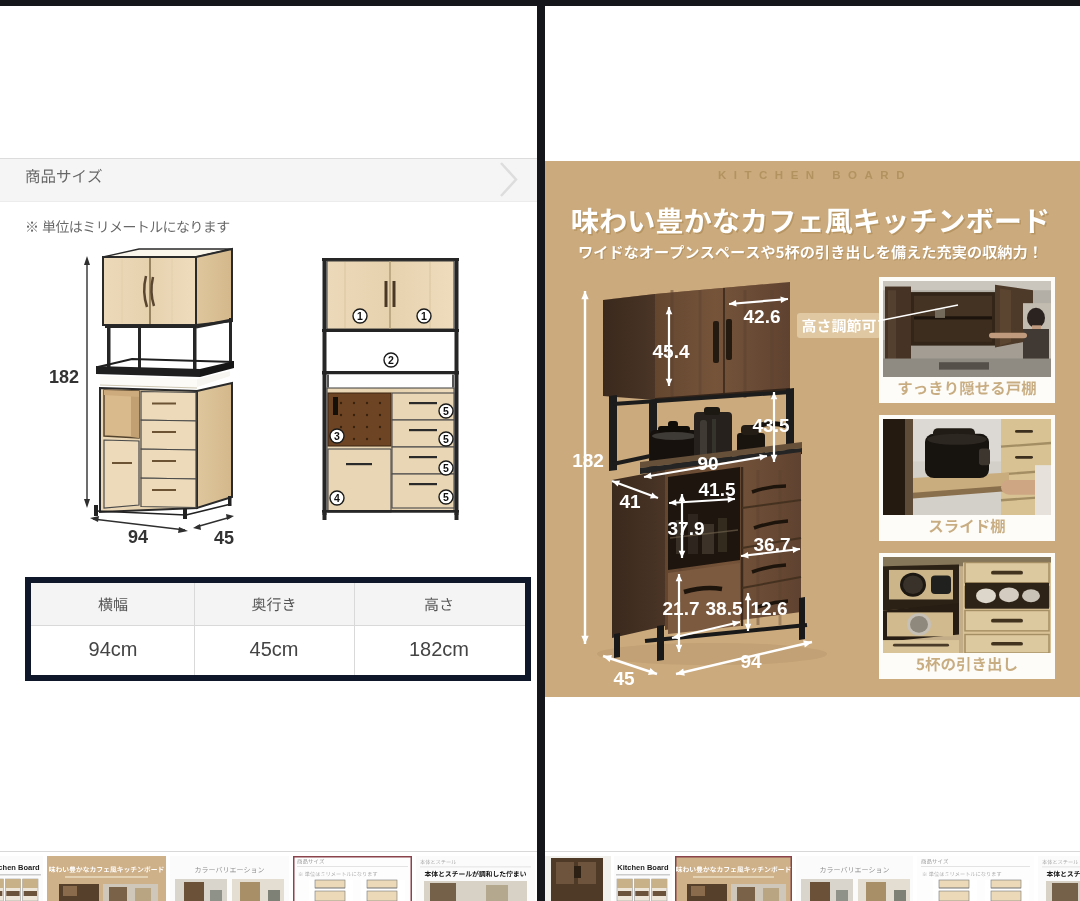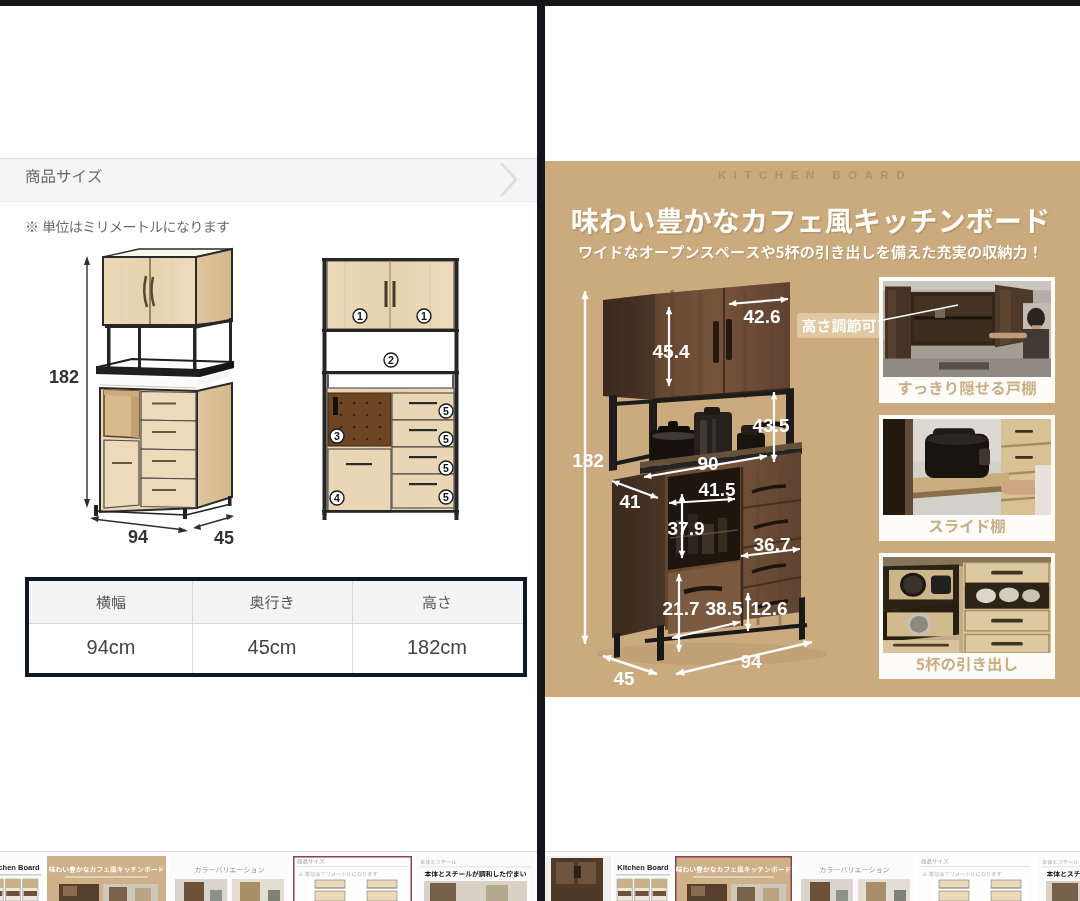--- a/index.html
+++ b/index.html
@@ -134,21 +134,21 @@
       <text x="337" y="501.5" font-size="10.5" font-weight="bold" fill="#111" text-anchor="middle" font-family="Liberation Sans, sans-serif">4</text>
       <circle cx="446" cy="411" r="7.0" fill="#fff" stroke="#1a1a1a" stroke-width="1.4"></circle>
       <text x="446" y="414.5" font-size="10.5" font-weight="bold" fill="#111" text-anchor="middle" font-family="Liberation Sans, sans-serif">5</text>
       <circle cx="446" cy="439" r="7.0" fill="#fff" stroke="#1a1a1a" stroke-width="1.4"></circle>
       <text x="446" y="442.5" font-size="10.5" font-weight="bold" fill="#111" text-anchor="middle" font-family="Liberation Sans, sans-serif">5</text>
       <circle cx="446" cy="468" r="7.0" fill="#fff" stroke="#1a1a1a" stroke-width="1.4"></circle>
       <text x="446" y="471.5" font-size="10.5" font-weight="bold" fill="#111" text-anchor="middle" font-family="Liberation Sans, sans-serif">5</text>
       <circle cx="446" cy="497" r="7.0" fill="#fff" stroke="#1a1a1a" stroke-width="1.4"></circle>
       <text x="446" y="500.5" font-size="10.5" font-weight="bold" fill="#111" text-anchor="middle" font-family="Liberation Sans, sans-serif">5</text>
     </svg>
-    <div class="abs" style="left:25px;top:571px;width:494px;height:92px;border:4px solid #0f172a">
+    <div class="abs" style="left:25px;top:571px;width:494px;height:92px;border:6px solid #0f172a">
       <div class="abs" style="left:0;top:0;width:494px;height:42px;background:#f4f4f4;border-bottom:1px solid #d9d9d9"></div>
       <div class="abs" style="left:163px;top:0;width:1px;height:92px;background:#d9d9d9"></div>
       <div class="abs" style="left:323px;top:0;width:1px;height:92px;background:#d9d9d9"></div>
       <svg class="abs" style="left:0;top:0" width="494" height="92" viewBox="0 0 494 92">
         <path transform="translate(67.0,27.0)" d="M8.2 -1.3C7.5 -0.7 6.2 0.0 5.1 0.4C5.3 0.6 5.7 1.0 5.9 1.2C6.9 0.8 8.3 0.0 9.2 -0.7ZM10.8 -0.6C11.8 -0.1 13.1 0.7 13.7 1.2L14.6 0.5C13.9 0.0 12.6 -0.8 11.7 -1.3ZM2.9 -12.6V-9.4H0.8V-8.3H2.8C2.3 -6.3 1.3 -3.9 0.4 -2.6C0.6 -2.4 0.9 -1.9 1.0 -1.6C1.7 -2.6 2.4 -4.2 2.9 -5.8V1.2H3.9V-5.9C4.4 -5.2 4.9 -4.2 5.1 -3.7L5.7 -4.6C5.5 -5.0 4.3 -6.7 3.9 -7.2V-8.3H5.5V-7.8H9.4V-6.7H6.2V-1.6H13.8V-6.7H10.4V-7.8H14.4V-8.8H12.2V-10.3H14.1V-11.2H12.2V-12.6H11.2V-11.2H8.8V-12.6H7.7V-11.2H6.0V-10.3H7.7V-8.8H5.7V-9.4H3.9V-12.6ZM8.8 -8.8V-10.3H11.2V-8.8ZM7.2 -3.8H9.4V-2.5H7.2ZM10.4 -3.8H12.8V-2.5H10.4ZM7.2 -5.9H9.4V-4.6H7.2ZM10.4 -5.9H12.8V-4.6H10.4Z M21.5 -11.8V-10.9H29.3V-11.8ZM23.2 -8.9H27.5V-7.2H23.2ZM22.2 -9.8V-6.3H28.5V-9.8ZM16.0 -9.8V-1.9H16.9V-8.7H18.0V1.2H18.9V-8.7H20.1V-3.2C20.1 -3.0 20.1 -3.0 20.0 -3.0C19.8 -3.0 19.6 -3.0 19.2 -3.0C19.4 -2.7 19.5 -2.3 19.5 -2.0C20.0 -2.0 20.4 -2.1 20.6 -2.2C20.9 -2.4 21.0 -2.7 21.0 -3.1V-9.8H18.9V-12.6H18.0V-9.8ZM22.6 -1.8H24.7V-0.2H22.6ZM28.0 -1.8V-0.2H25.7V-1.8ZM22.6 -2.7V-4.2H24.7V-2.7ZM28.0 -2.7H25.7V-4.2H28.0ZM21.6 -5.1V1.2H22.6V0.7H28.0V1.2H29.1V-5.1Z" fill="#555"></path>
         <path transform="translate(220.5,27.0)" d="M9.6 -9.8C9.4 -9.3 8.9 -8.6 8.6 -8.2L9.2 -7.9C9.6 -8.3 10.0 -8.9 10.4 -9.4ZM4.5 -9.4C4.9 -8.9 5.4 -8.3 5.5 -7.8L6.2 -8.2C6.1 -8.7 5.6 -9.3 5.2 -9.8ZM7.0 -12.6C6.9 -12.2 6.7 -11.7 6.6 -11.2H2.4V-3.6H0.8V-2.6H6.2C5.5 -1.2 4.0 -0.2 0.6 0.3C0.8 0.5 1.0 0.9 1.1 1.2C5.1 0.6 6.7 -0.6 7.5 -2.6H7.5C8.6 -0.3 10.5 0.8 13.8 1.2C13.9 0.9 14.2 0.4 14.5 0.2C11.6 -0.1 9.7 -0.9 8.7 -2.6H14.1V-3.6H12.6V-11.2H7.7L8.2 -12.5ZM6.8 -4.5C6.8 -4.2 6.7 -3.9 6.6 -3.6H3.4V-10.3H11.6V-3.6H7.8C7.9 -3.9 7.9 -4.2 8.0 -4.5ZM7.0 -9.9V-7.8H4.1V-7.0H6.3C5.6 -6.2 4.7 -5.5 3.8 -5.1C4.0 -5.0 4.3 -4.6 4.4 -4.4C5.3 -4.9 6.3 -5.8 7.0 -6.7V-4.8H7.9V-6.4C8.8 -5.9 9.7 -5.2 10.2 -4.7L10.7 -5.3C10.2 -5.8 9.2 -6.5 8.3 -7.0H10.8V-7.8H7.9V-9.9Z M21.5 -11.7V-10.6H28.9V-11.7ZM19.0 -12.6C18.2 -11.5 16.8 -10.2 15.5 -9.3C15.7 -9.1 16.0 -8.7 16.2 -8.4C17.5 -9.4 19.1 -10.9 20.1 -12.2ZM20.9 -7.6V-6.5H25.9V-0.3C25.9 -0.0 25.8 0.1 25.5 0.1C25.3 0.1 24.2 0.1 23.2 0.0C23.3 0.4 23.5 0.8 23.5 1.2C25.0 1.2 25.9 1.2 26.4 1.0C26.9 0.8 27.1 0.4 27.1 -0.2V-6.5H29.3V-7.6ZM19.6 -9.4C18.6 -7.7 16.9 -5.9 15.4 -4.8C15.6 -4.6 16.0 -4.1 16.2 -3.9C16.7 -4.3 17.3 -4.9 17.9 -5.5V1.2H19.0V-6.7C19.6 -7.4 20.2 -8.2 20.7 -9.0Z M34.6 -4.0 33.4 -4.2C33.1 -3.6 32.8 -2.9 32.8 -2.1C32.8 -0.1 34.5 0.7 37.4 0.7C38.7 0.7 39.9 0.6 40.9 0.5L41.0 -0.7C39.9 -0.5 38.8 -0.4 37.4 -0.4C35.1 -0.4 33.9 -1.0 33.9 -2.3C33.9 -2.9 34.2 -3.4 34.6 -4.0ZM37.5 -10.5 37.6 -10.1C36.2 -10.0 34.5 -10.1 32.7 -10.3L32.8 -9.2C34.6 -9.0 36.5 -9.0 37.9 -9.1L38.3 -7.9L38.6 -7.1C36.9 -7.0 34.6 -7.0 32.4 -7.2L32.5 -6.1C34.8 -5.9 37.2 -5.9 39.1 -6.1C39.4 -5.4 39.8 -4.6 40.2 -3.9C39.8 -4.0 38.8 -4.1 38.0 -4.2L37.9 -3.3C38.9 -3.2 40.3 -3.0 41.2 -2.8L41.8 -3.7C41.6 -3.9 41.4 -4.1 41.2 -4.4C40.8 -4.9 40.5 -5.6 40.2 -6.2C41.2 -6.4 42.2 -6.6 42.9 -6.8L42.7 -7.9C42.0 -7.7 41.0 -7.4 39.7 -7.2L39.4 -8.1L39.0 -9.2C40.1 -9.3 41.1 -9.5 42.0 -9.8L41.8 -10.9C40.9 -10.5 39.8 -10.3 38.7 -10.2C38.6 -10.8 38.4 -11.4 38.4 -12.0L37.1 -11.8C37.3 -11.4 37.4 -10.9 37.5 -10.5Z" fill="#555"></path>
         <path transform="translate(393.0,27.0)" d="M4.5 -8.5H10.4V-7.1H4.5ZM3.5 -9.3V-6.2H11.5V-9.3ZM6.8 -12.6V-11.2H1.0V-10.2H14.0V-11.2H8.0V-12.6ZM1.6 -5.3V1.2H2.7V-4.3H12.3V-0.2C12.3 0.0 12.3 0.1 12.0 0.1C11.8 0.1 10.9 0.1 9.9 0.1C10.1 0.4 10.2 0.9 10.3 1.2C11.5 1.2 12.3 1.2 12.8 1.0C13.3 0.8 13.5 0.5 13.5 -0.1V-5.3ZM5.6 -2.5H9.4V-1.0H5.6ZM4.6 -3.4V0.6H5.6V-0.2H10.4V-3.4Z M19.7 -4.7 18.5 -5.0C18.1 -4.1 17.8 -3.3 17.8 -2.5C17.8 -0.4 19.6 0.6 22.4 0.6C24.1 0.6 25.4 0.5 26.3 0.3L26.4 -0.9C25.3 -0.7 24.0 -0.5 22.5 -0.5C20.3 -0.5 19.0 -1.2 19.0 -2.6C19.0 -3.3 19.2 -4.0 19.7 -4.7ZM17.4 -9.5 17.4 -8.3C19.8 -8.1 21.9 -8.1 23.7 -8.2C24.2 -7.0 24.9 -5.7 25.5 -4.8C25.0 -4.9 23.9 -5.0 23.0 -5.0L22.9 -4.0C24.0 -4.0 25.8 -3.8 26.5 -3.6L27.2 -4.5C26.9 -4.7 26.7 -5.0 26.5 -5.3C25.9 -6.0 25.3 -7.2 24.8 -8.4C25.8 -8.5 27.0 -8.7 27.9 -9.0L27.8 -10.1C26.8 -9.8 25.5 -9.6 24.4 -9.4C24.1 -10.3 23.9 -11.3 23.8 -12.0L22.5 -11.8C22.6 -11.4 22.8 -10.9 22.9 -10.6L23.3 -9.3C21.7 -9.2 19.6 -9.2 17.4 -9.5Z" fill="#555"></path>
         <text x="82" y="73" font-size="20" fill="#444" text-anchor="middle" font-family="Liberation Sans, sans-serif">94cm</text>
         <text x="243" y="73" font-size="20" fill="#444" text-anchor="middle" font-family="Liberation Sans, sans-serif">45cm</text>
         <text x="408" y="73" font-size="20" fill="#444" text-anchor="middle" font-family="Liberation Sans, sans-serif">182cm</text>

